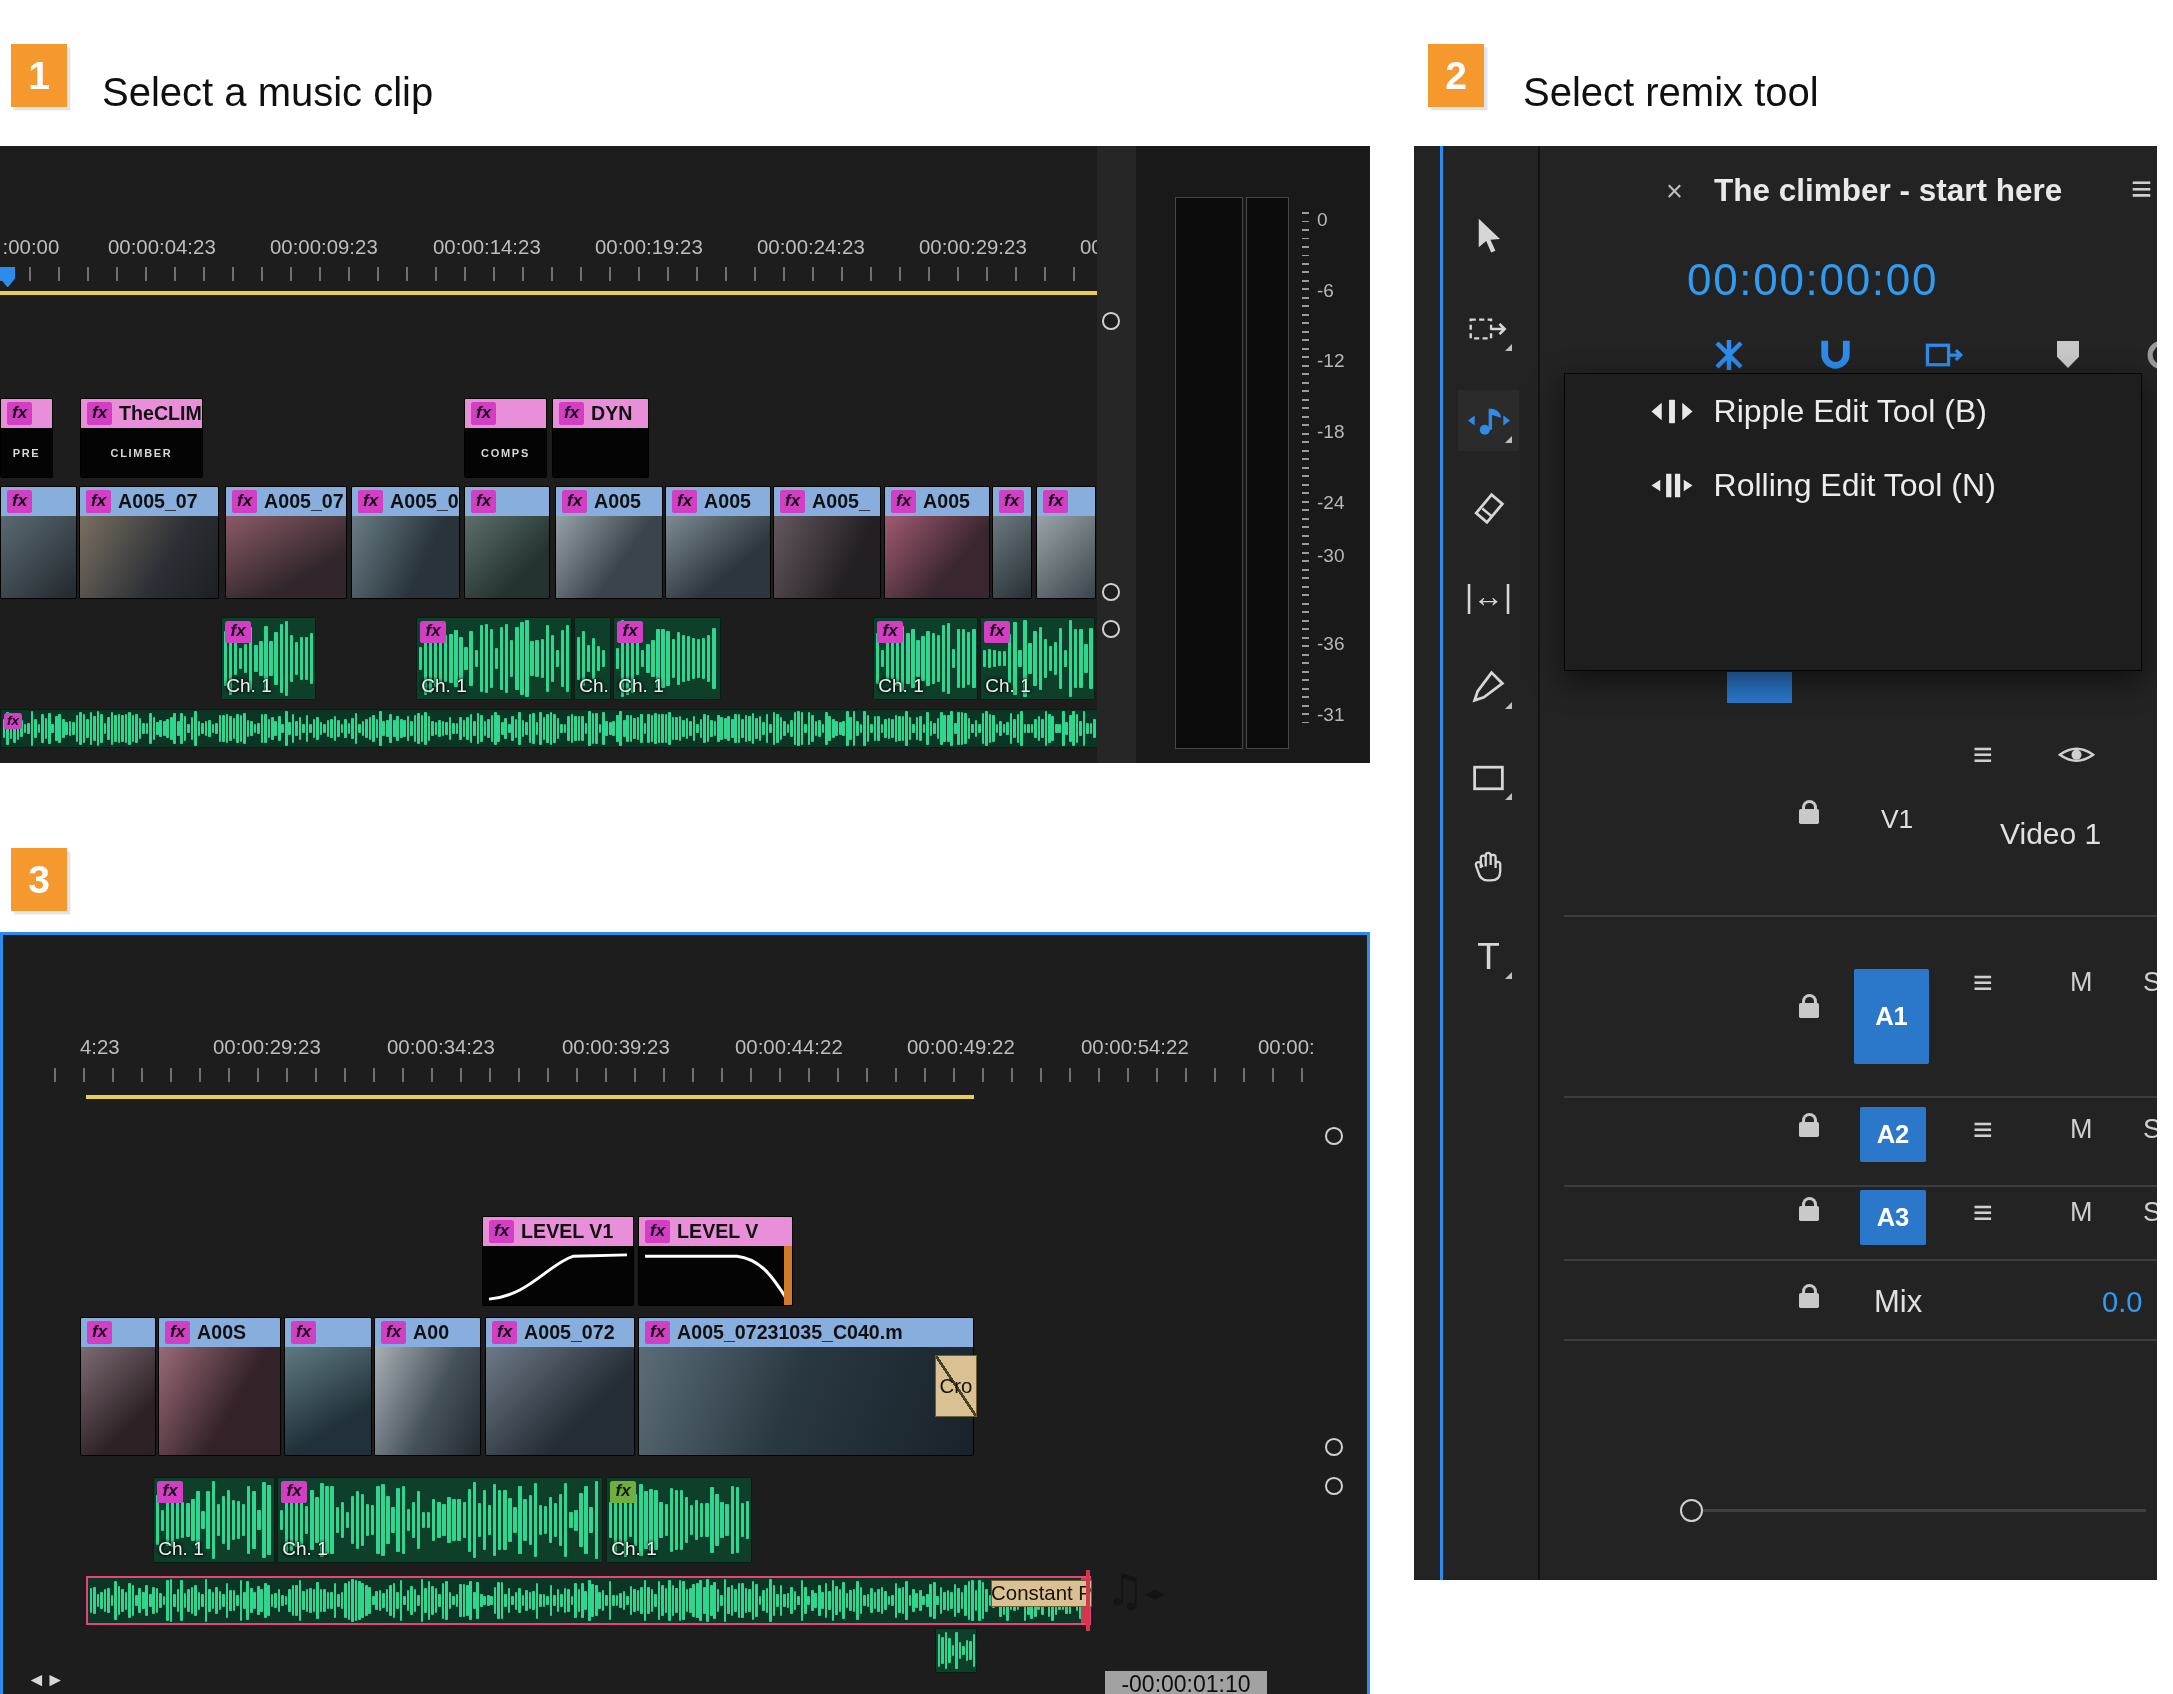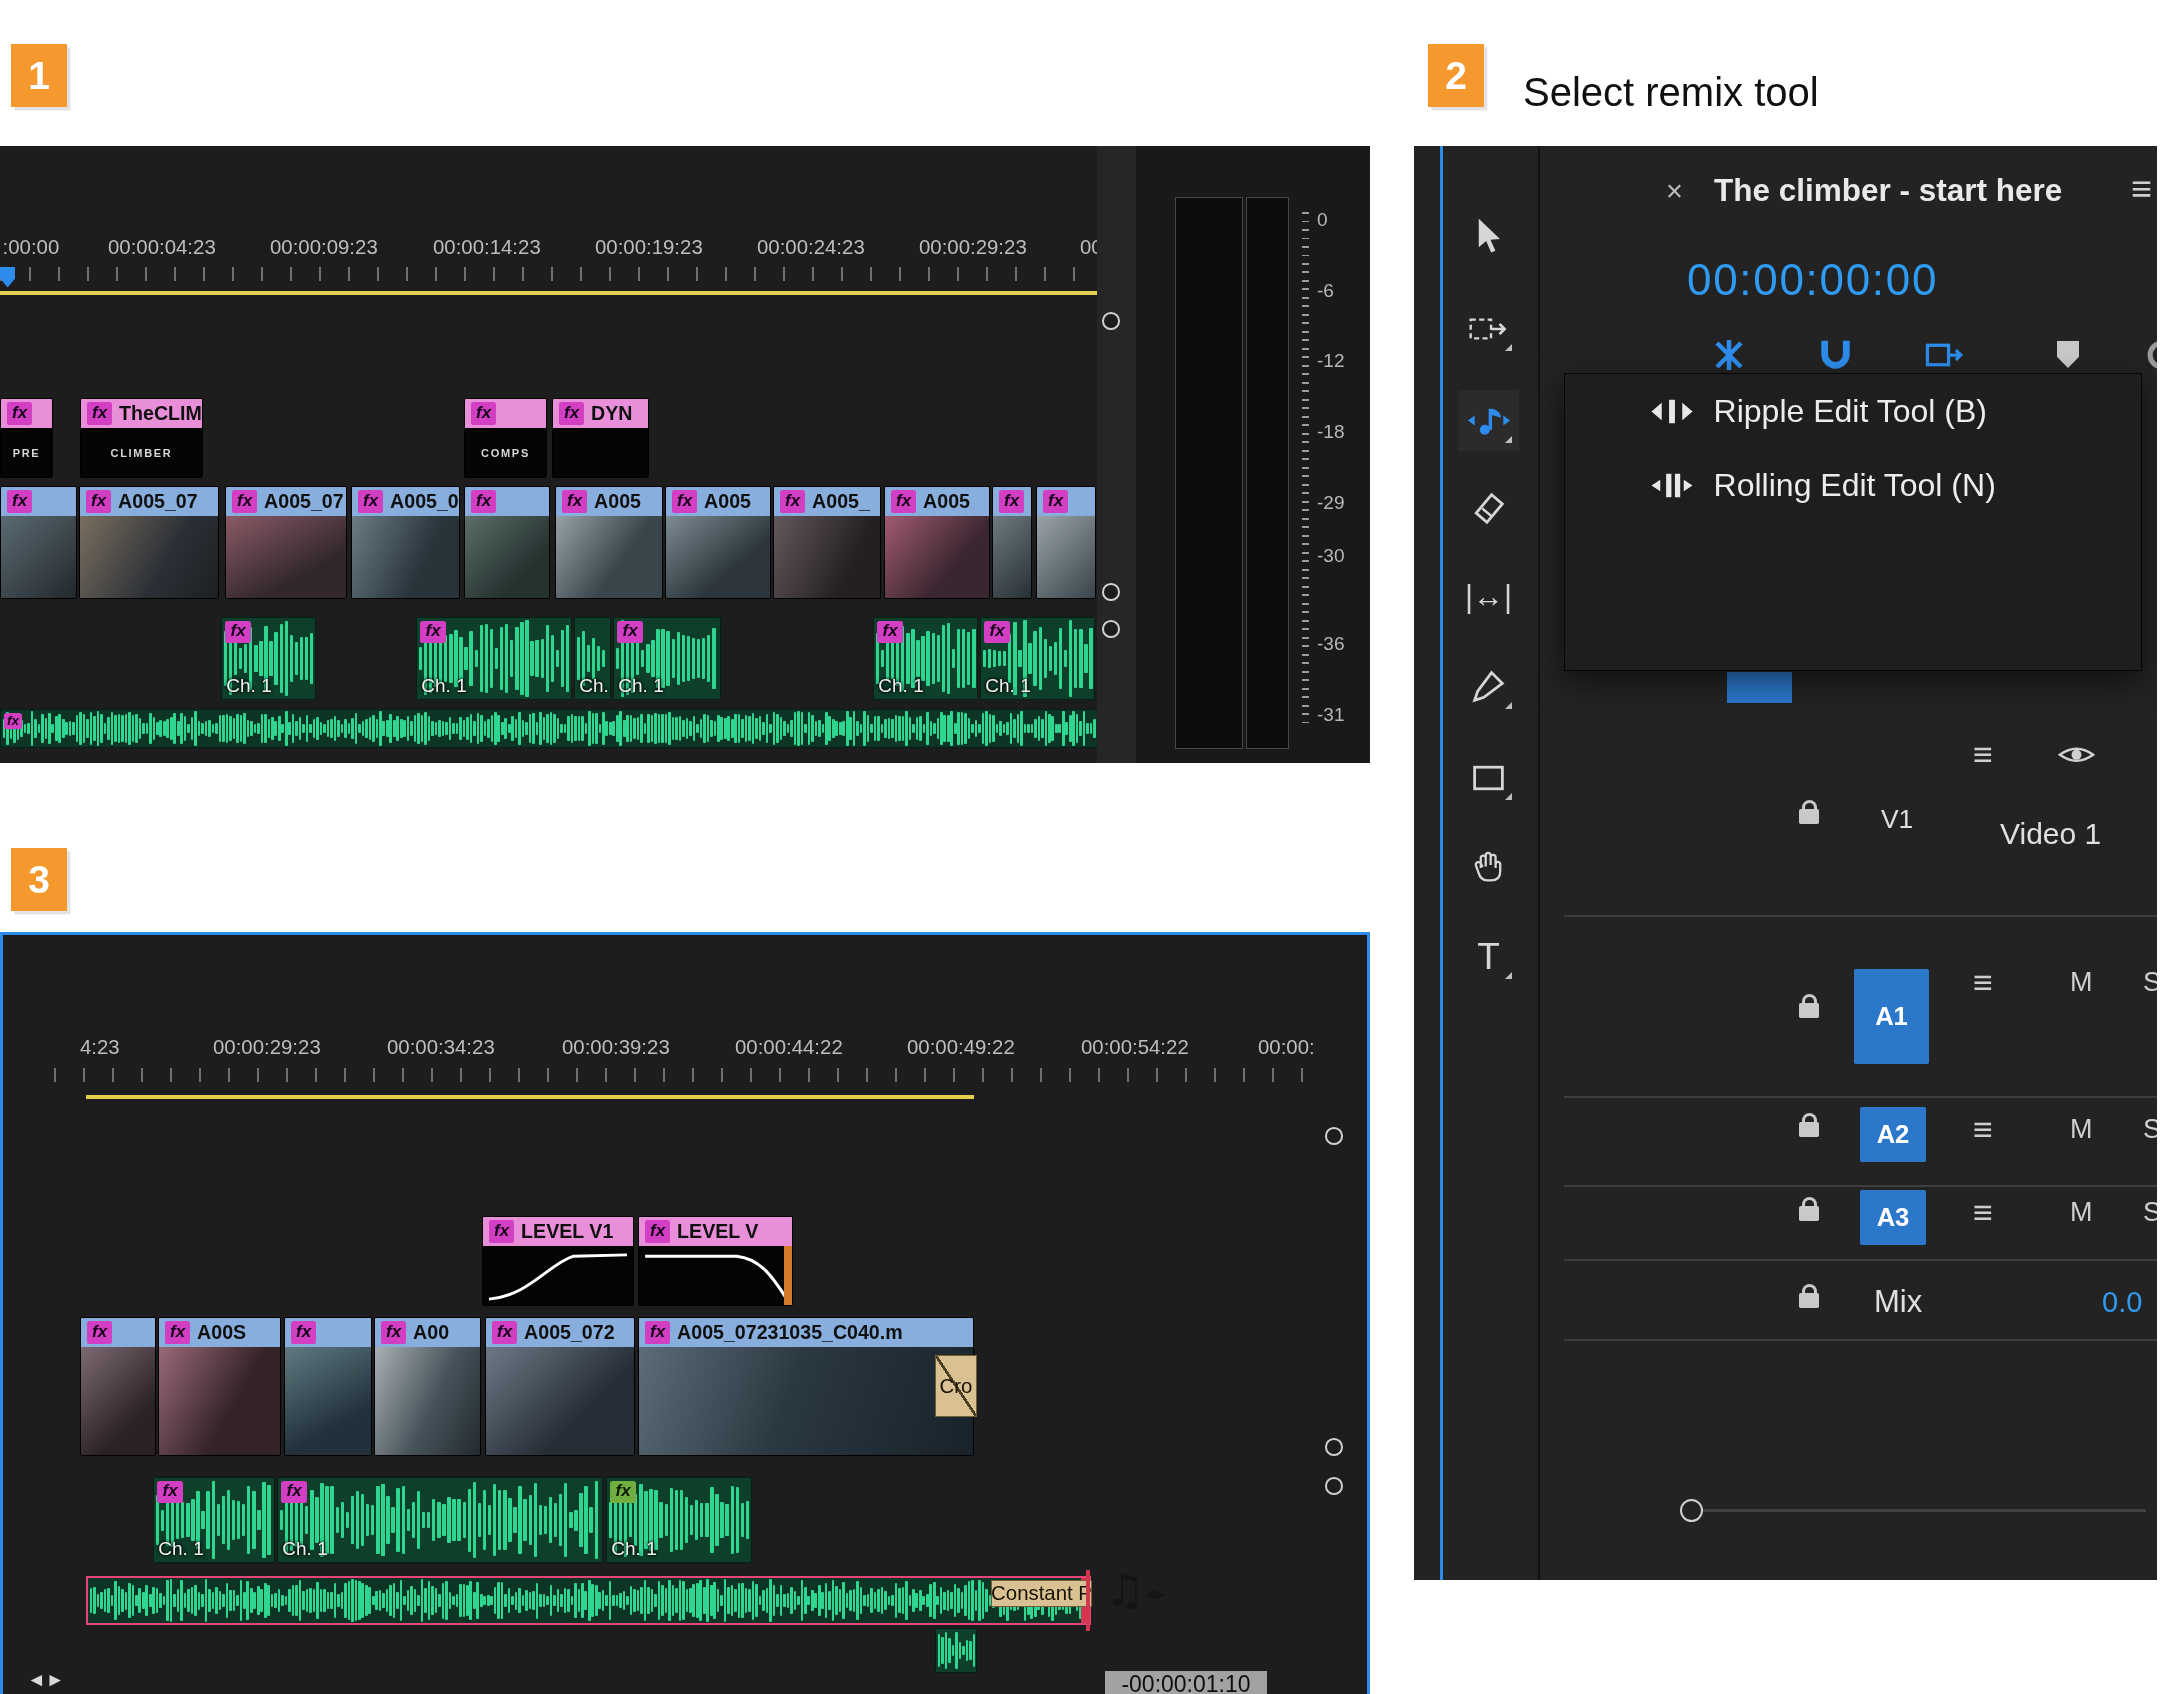--- a/index.html
+++ b/index.html
@@ -70,20 +70,21 @@
   .tooltip{position:absolute;background:rgba(172,172,172,.93);color:#0e0e0e;font-size:23px;display:flex;align-items:center;justify-content:center}
   .redline{position:absolute;width:4.3px;background:#d6354f}
   .notecursor{position:absolute;font-size:44px;color:#141414;font-family:"DejaVu Sans",sans-serif}
 </style>
 </head>
 <body>
 
 <div class="page">
 
   <div class="badge" style="left:11px;top:44px">1</div>
+  <div class="step-title" style="left:102px;top:70px">Select a music clip</div>
 
   <div class="badge" style="left:1428px;top:44px">2</div>
   <div class="step-title" style="left:1523px;top:70px">Select remix tool</div>
 
   <div class="badge" style="left:11px;top:848px">3</div>
 
   <div class="panel" style="left:0;top:146px;width:1370px;height:617px">
 
     <span class="rlabel" style="left:2.6px;top:90px">:00:00</span>
     <span class="rlabel" style="left:108px;top:90px">00:00:04:23</span>
@@ -698,21 +699,21 @@
     <div class="knob" style="left:1102px;top:474px"></div>
 
     <div class="abs" style="left:1136px;top:0;width:233px;height:617px;background:#191919"></div>
     <div class="mch" style="left:1175px;top:51px;width:68px;height:552px"></div>
     <div class="mch" style="left:1246px;top:51px;width:43px;height:552px"></div>
     <div class="mticks" style="left:1302px;top:66px;height:511px"></div>
     <span class="mlabel" style="left:1317px;top:63px">0</span>
     <span class="mlabel" style="left:1317px;top:134px">-6</span>
     <span class="mlabel" style="left:1317px;top:204px">-12</span>
     <span class="mlabel" style="left:1317px;top:275px">-18</span>
-    <span class="mlabel" style="left:1317px;top:346px">-29</span>
+    <span class="mlabel" style="left:1317px;top:346px">-24</span>
     <span class="mlabel" style="left:1317px;top:399px">-30</span>
     <span class="mlabel" style="left:1317px;top:487px">-36</span>
     <span class="mlabel" style="left:1317px;top:558px">-31</span>
   </div>
 
   <div class="panel p3border" style="left:0;top:932px;width:1370px;height:766px;box-sizing:border-box">
 
     <span class="rlabel" style="left:77px;top:101px">4:23</span>
     <span class="rlabel" style="left:210px;top:101px">00:00:29:23</span>
     <span class="rlabel" style="left:384px;top:101px">00:00:34:23</span>

